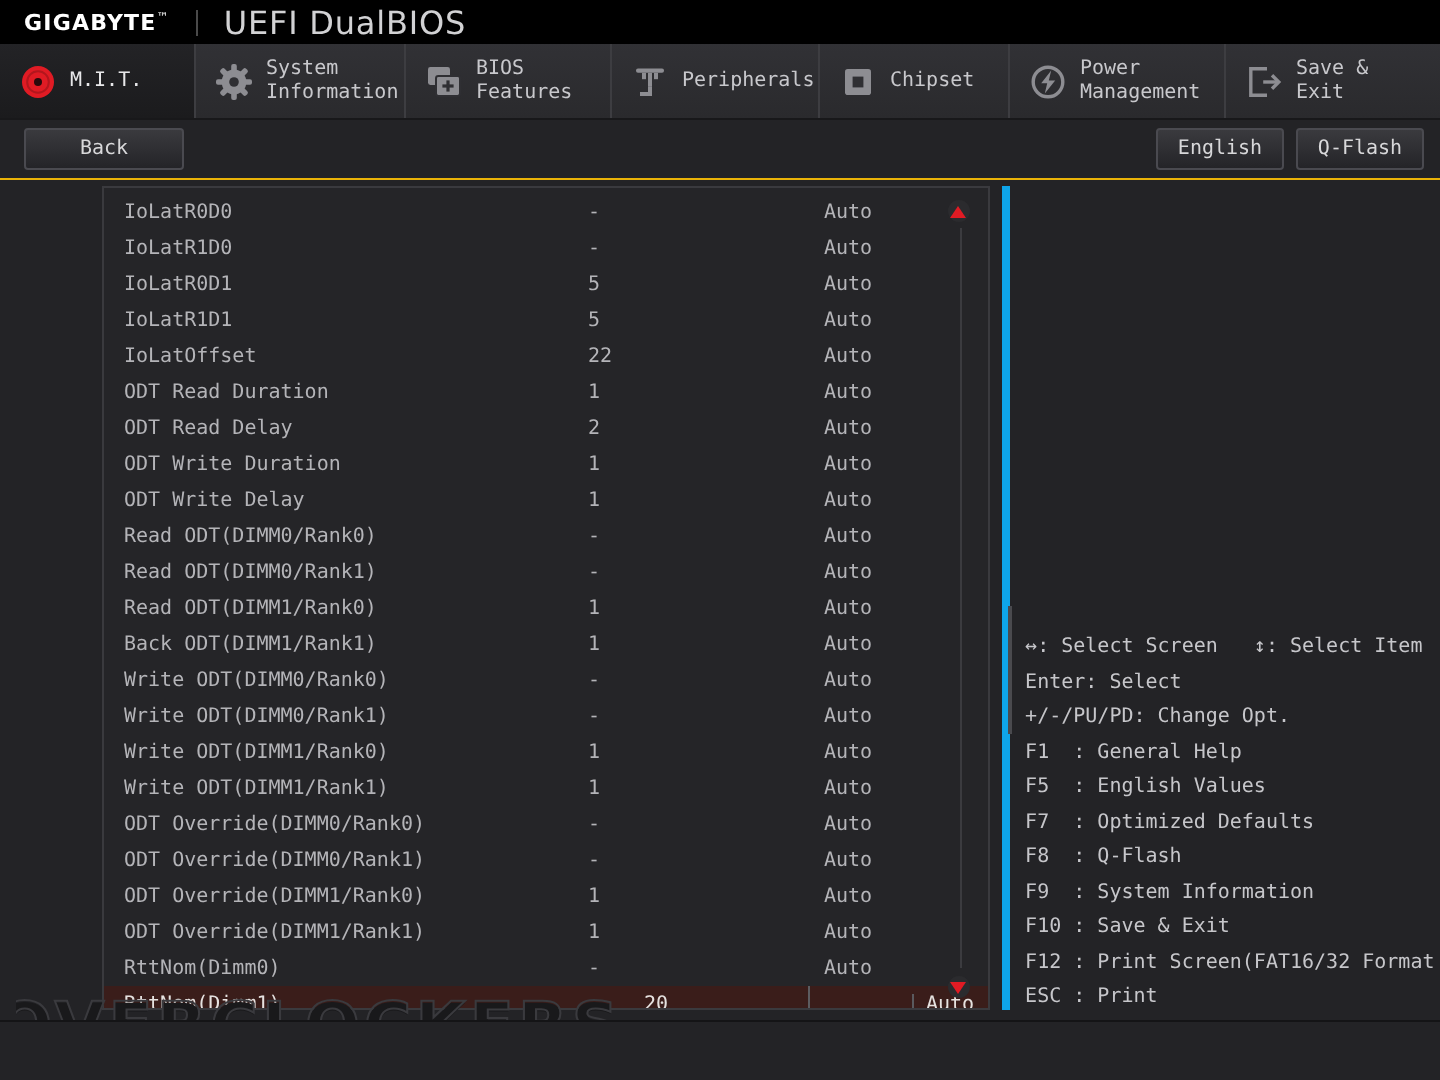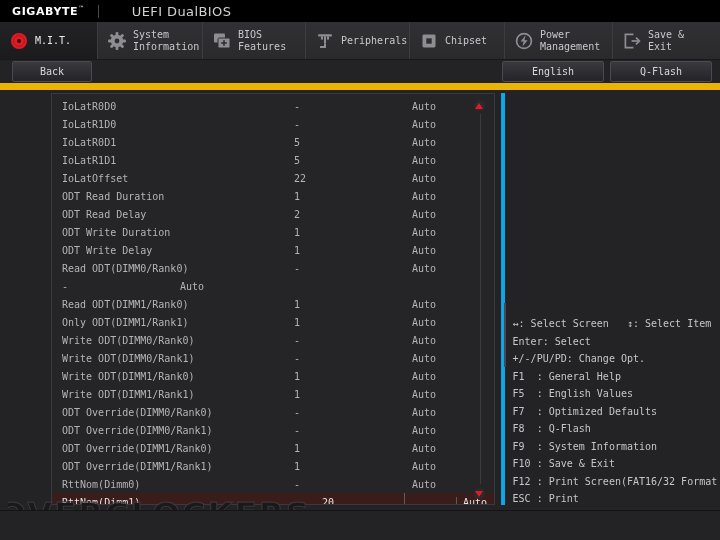--- a/index.html
+++ b/index.html
@@ -18,21 +18,21 @@
     padding-left: 12px;
   }
   .brand-logo {
     font-family: "DejaVu Sans", "Liberation Sans", sans-serif;
     font-weight: bold; font-size: 11px; color: #ffffff; letter-spacing: .6px;
   }
   .brand-tm { font-size: 6px; vertical-align: super; color:#cfcfcf; }
   .brand-sep { width:1px; height:13px; background:#4a4a4a; margin:0 13px; }
   .brand-sub {
     font-family: "DejaVu Sans", "Liberation Sans", sans-serif;
-    font-size: 13px; color: #d2d2d4; letter-spacing: .4px; margin-left: 20px;
+    font-size: 16px; color: #d2d2d4; letter-spacing: .4px;
   }
 
   
   .navbar {
     height: 38px; display: flex; align-items: stretch;
     background: linear-gradient(#313135, #2a2a2d);
     border-bottom: 1px solid #18181a;
     justify-content: flex-end;
   }
   .tab {
@@ -46,26 +46,26 @@
     font-size: 10px; line-height: 12px; color: #c8c8cc; white-space: pre-line;
   }
   .tab.active .tab-label { color: #e8e8ea; }
   .tab-icon { width: 18px; height: 18px; flex: 0 0 18px; position: relative; }
   .tab-icon svg { display:block; width:18px; height:18px; }
 
   
   .subbar {
     height: 30px; background: #232326; display: flex; align-items: center;
     justify-content: space-between; padding: 0 8px;
-    border-bottom: 7px solid #eab308;
+    border-bottom: 1px solid #eab308;
   }
   .btn {
     font-size: 10px; color: #d8d8da; background: linear-gradient(#3a3a3e,#242428);
     border: 1px solid #4a4a50; border-radius: 2px;
-    padding: 4px 0; text-align: center; width: 102px;
+    padding: 4px 0; text-align: center; width: 64px;
   }
   .btn.back { width: 80px; margin-left: 4px; }
   .subbar-right { display: flex; gap: 6px; }
 
   
   .body {
     position: absolute; top: 90px; left: 0; width: 720px; height: 418px;
     display: flex;
     padding-left: 43px;
   }
@@ -300,30 +300,31 @@
             <span class="name">ODT Write Delay</span>
             <span class="val">1</span>
             <span class="auto">Auto</span>
           </div>
           <div class="row">
             <span class="name">Read ODT(DIMM0/Rank0)</span>
             <span class="val">-</span>
             <span class="auto">Auto</span>
           </div>
           <div class="row">
+            <span class="name">Read ODT(DIMM0/Rank1)</span>
             <span class="val">-</span>
             <span class="auto">Auto</span>
           </div>
           <div class="row">
             <span class="name">Read ODT(DIMM1/Rank0)</span>
             <span class="val">1</span>
             <span class="auto">Auto</span>
           </div>
           <div class="row">
-            <span class="name">Only ODT(DIMM1/Rank1)</span>
+            <span class="name">Back ODT(DIMM1/Rank1)</span>
             <span class="val">1</span>
             <span class="auto">Auto</span>
           </div>
           <div class="row">
             <span class="name">Write ODT(DIMM0/Rank0)</span>
             <span class="val">-</span>
             <span class="auto">Auto</span>
           </div>
           <div class="row">
             <span class="name">Write ODT(DIMM0/Rank1)</span>

